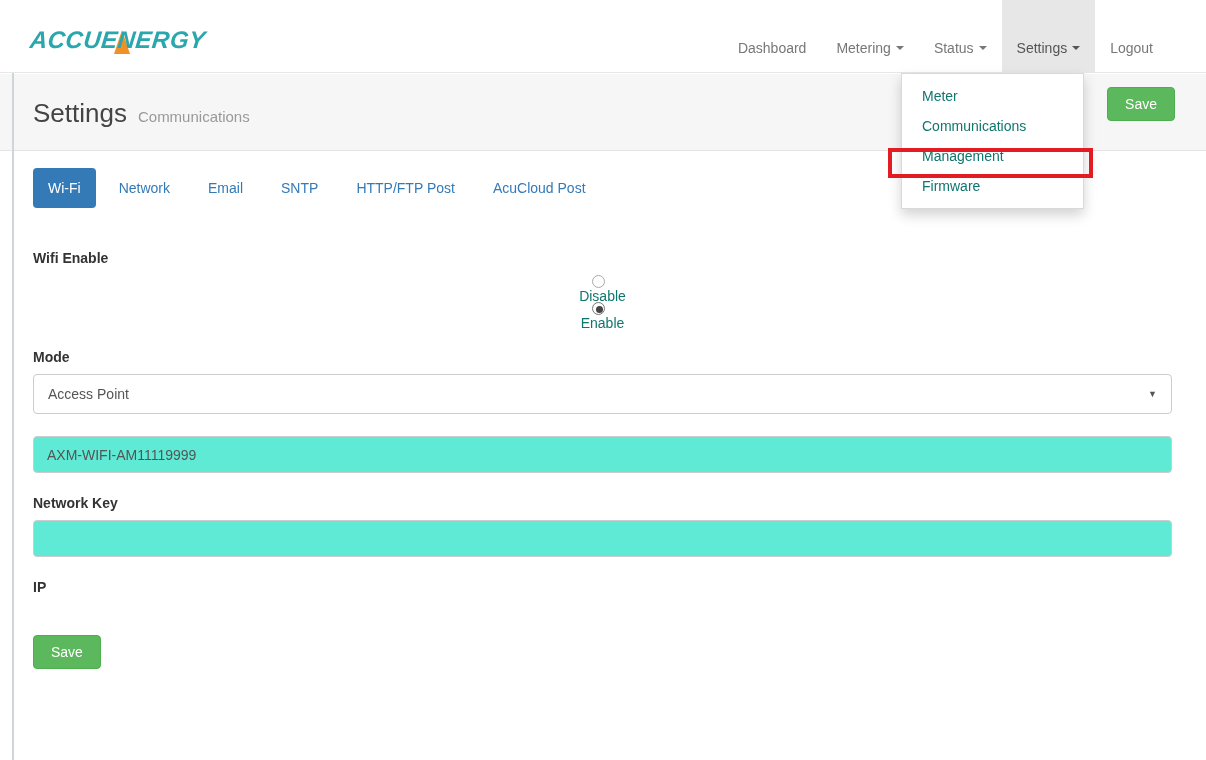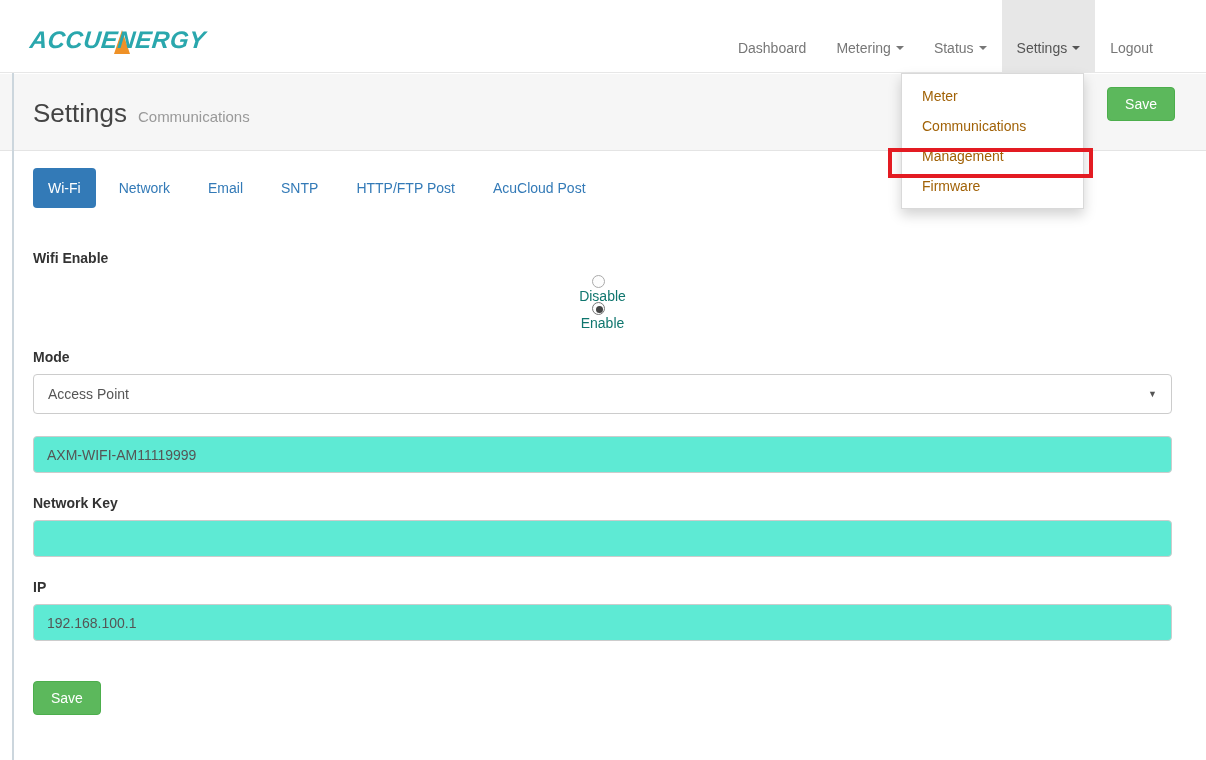--- a/index.html
+++ b/index.html
@@ -68,21 +68,21 @@
 
   
   .dropdown-menu {
     position:absolute; top:73px; left:901px; width:183px;
     background:#fff; border:1px solid rgba(0,0,0,0.15);
     box-shadow:0 6px 12px rgba(0,0,0,0.176);
     padding:7px 0; z-index:20; list-style:none;
   }
   .dropdown-item {
     height:30px; line-height:30px; padding:0 20px;
-    font-size:14px; color:#a16207; cursor:pointer; white-space:nowrap;
+    font-size:14px; color:#0f766e; cursor:pointer; white-space:nowrap;
   }
 
   
   .annotation-box {
     position:absolute; left:888px; top:148px; width:205px; height:30px;
     border:4px solid #e31b22; z-index:30; pointer-events:none;
   }
 
   
   .left-rule {
@@ -217,19 +217,18 @@
       <input class="text-input" type="text" value="AXM-WIFI-AM11119999" style="">
     </div>
 
     <div class="form-group">
       <span class="form-label">Network Key</span>
       <input class="text-input" type="text" value="" style="">
     </div>
 
     <div class="form-group">
       <span class="form-label">IP</span>
-      <input class="text-input" type="text" value="192.168.100.1" style="">
     </div>
 
     <button class="btn-save bottom">Save</button>
 
   </div>
 </div>
 
 </body></html>

